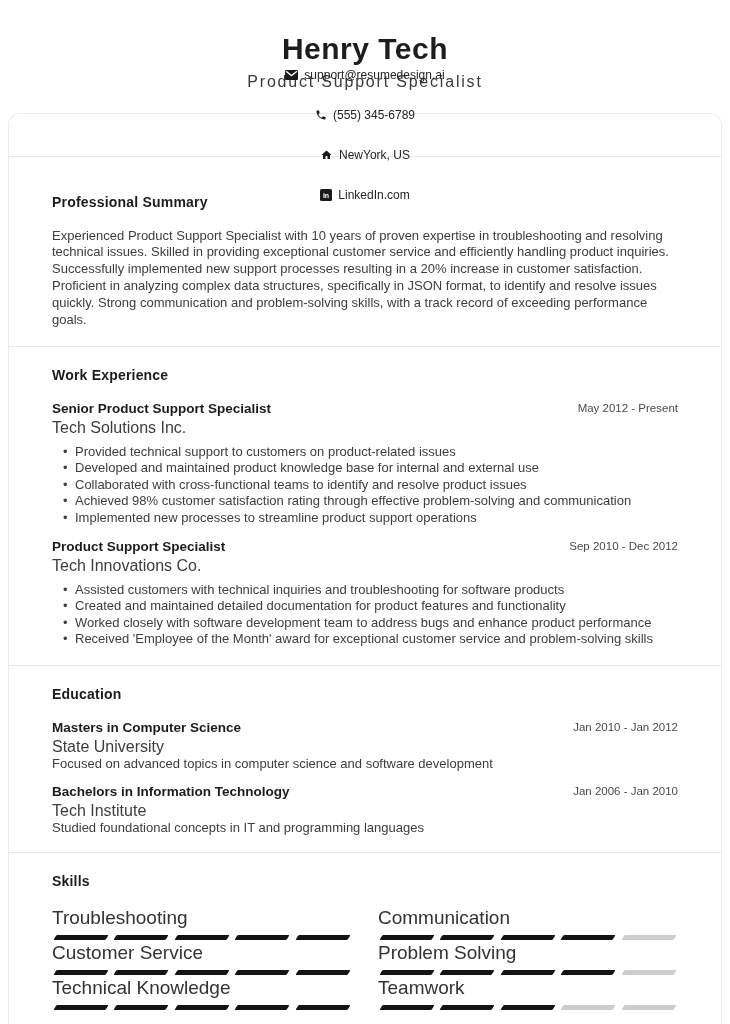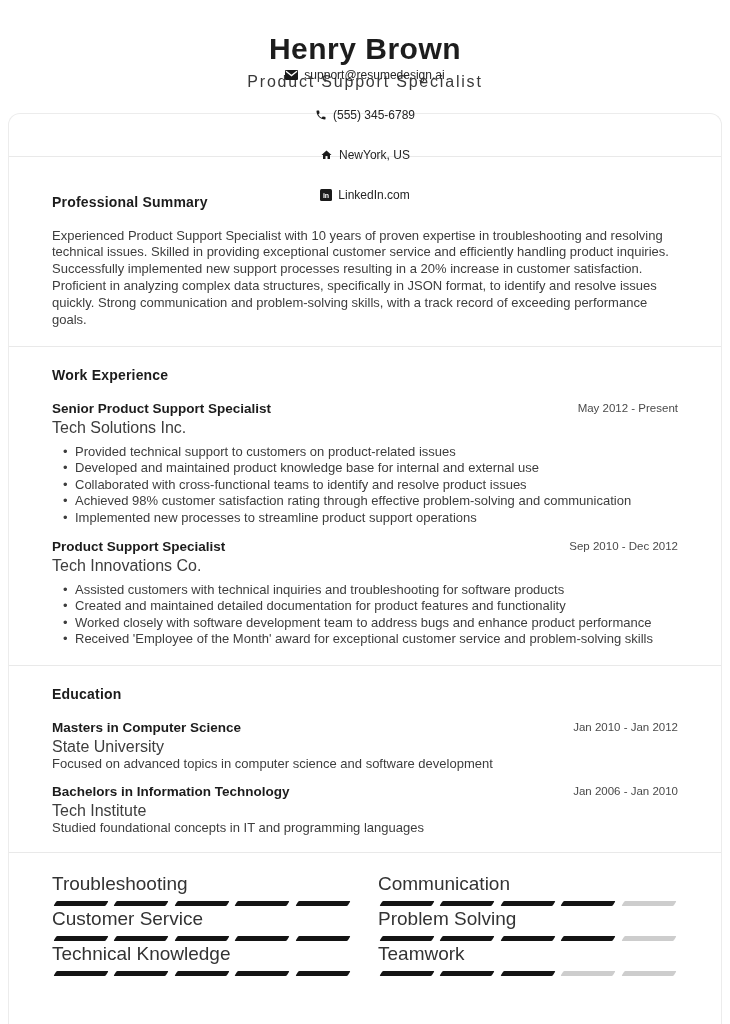--- a/index.html
+++ b/index.html
@@ -77,21 +77,21 @@
   .skill-label { font-size: 19px; color: #333333; margin-bottom: 6px; }
   .skill-bar { display: flex; gap: 8px; height: 5px; padding: 0 3px; }
   .skill-bar .seg { flex: 1; transform: skewX(-32deg); border-radius: 1px; }
   .skill-bar .seg.filled { background: var(--bar-filled); }
   .skill-bar .seg.empty { background: var(--bar-empty); }
 </style>
 </head>
 <body>
 
 <div class="page-header">
-  <div class="name">Henry Brown</div>
+  <div class="name">Henry Tech</div>
   <div class="job-title">Product Support Specialist</div>
 </div>
 
 <div class="card">
 
   <div class="contact-bar">
     <div class="contact-item">
       <span>
         <svg width="13" height="10" viewBox="0 0 13 10">
             <rect width="13" height="10" rx="1" fill="#1a1a1a"></rect>
@@ -181,20 +181,21 @@
       <div class="entry-head">
         <span class="entry-title">Bachelors in Information Technology</span>
         <span class="entry-date">Jan 2006 - Jan 2010</span>
       </div>
       <div class="entry-sub">Tech Institute</div>
       <div class="entry-desc">Studied foundational concepts in IT and programming languages</div>
     </div>
   </div>
 
   <div class="section">
+    <div class="section-heading">Skills</div>
     <div class="skills-grid">
 
       <div class="skills-col">
         <div class="skill">
           <div class="skill-label">Troubleshooting</div>
           <div class="skill-bar">
               <span class="seg filled"></span>
               <span class="seg filled"></span>
               <span class="seg filled"></span>
               <span class="seg filled"></span>

